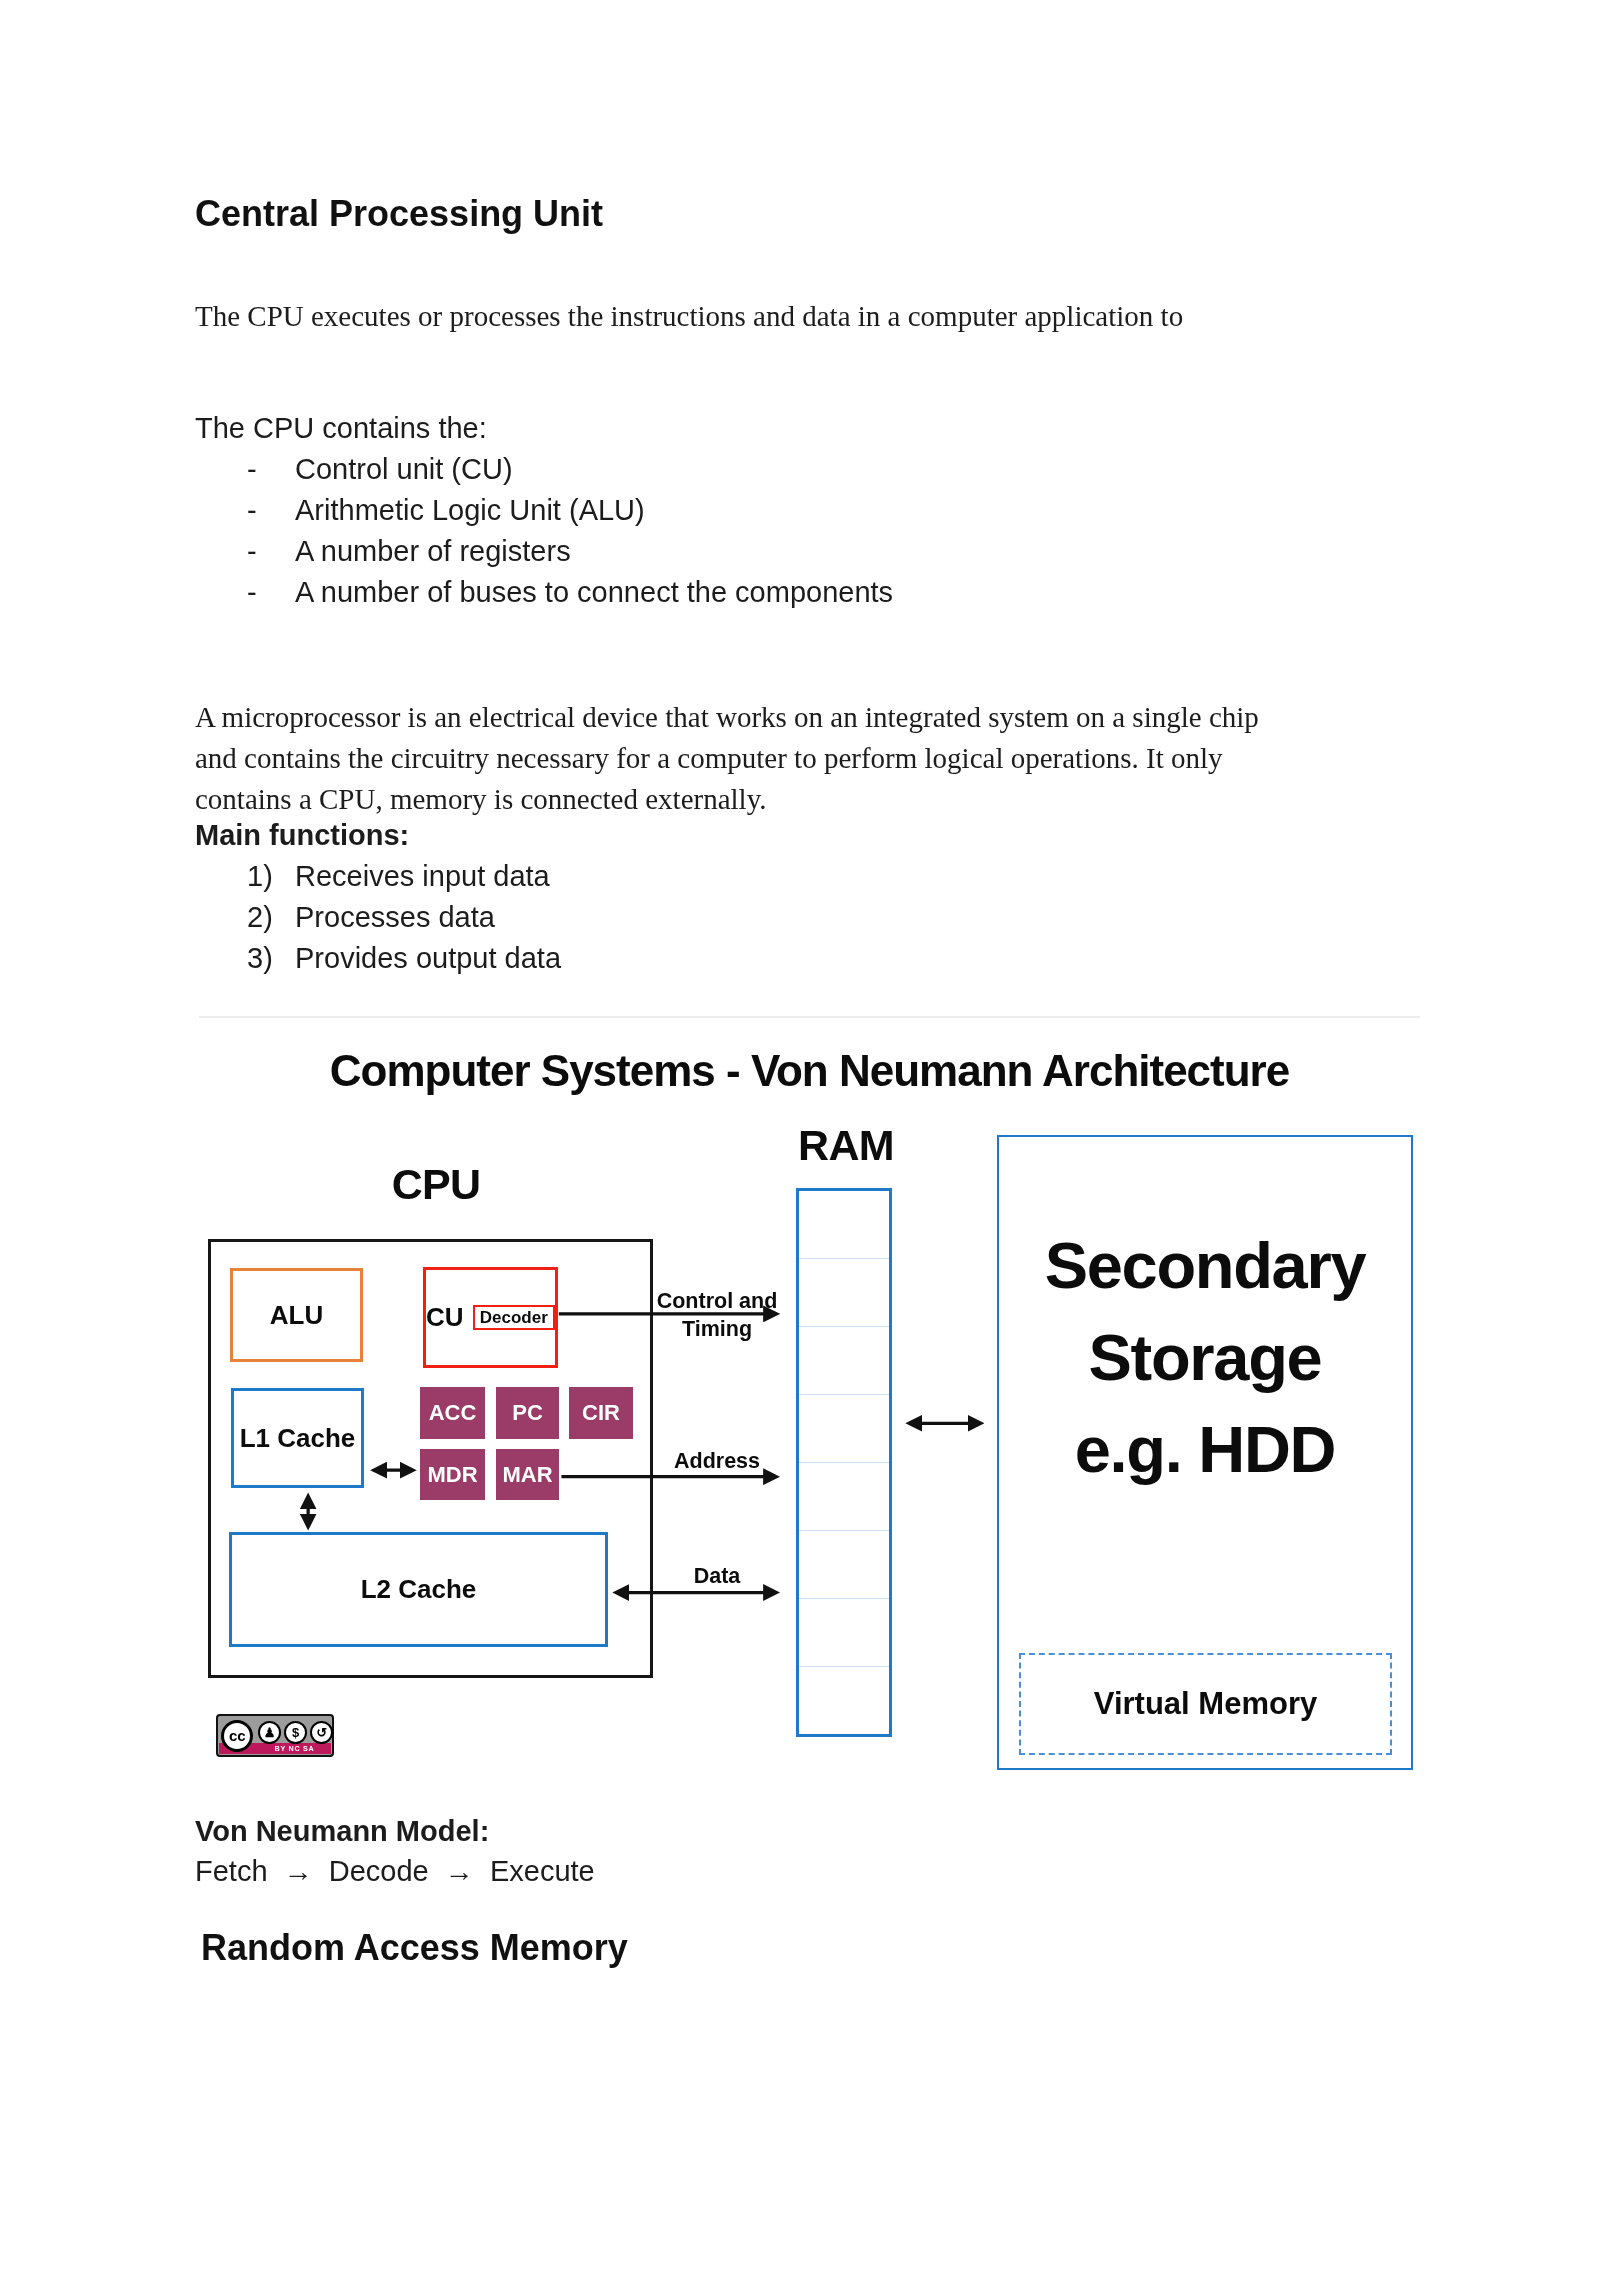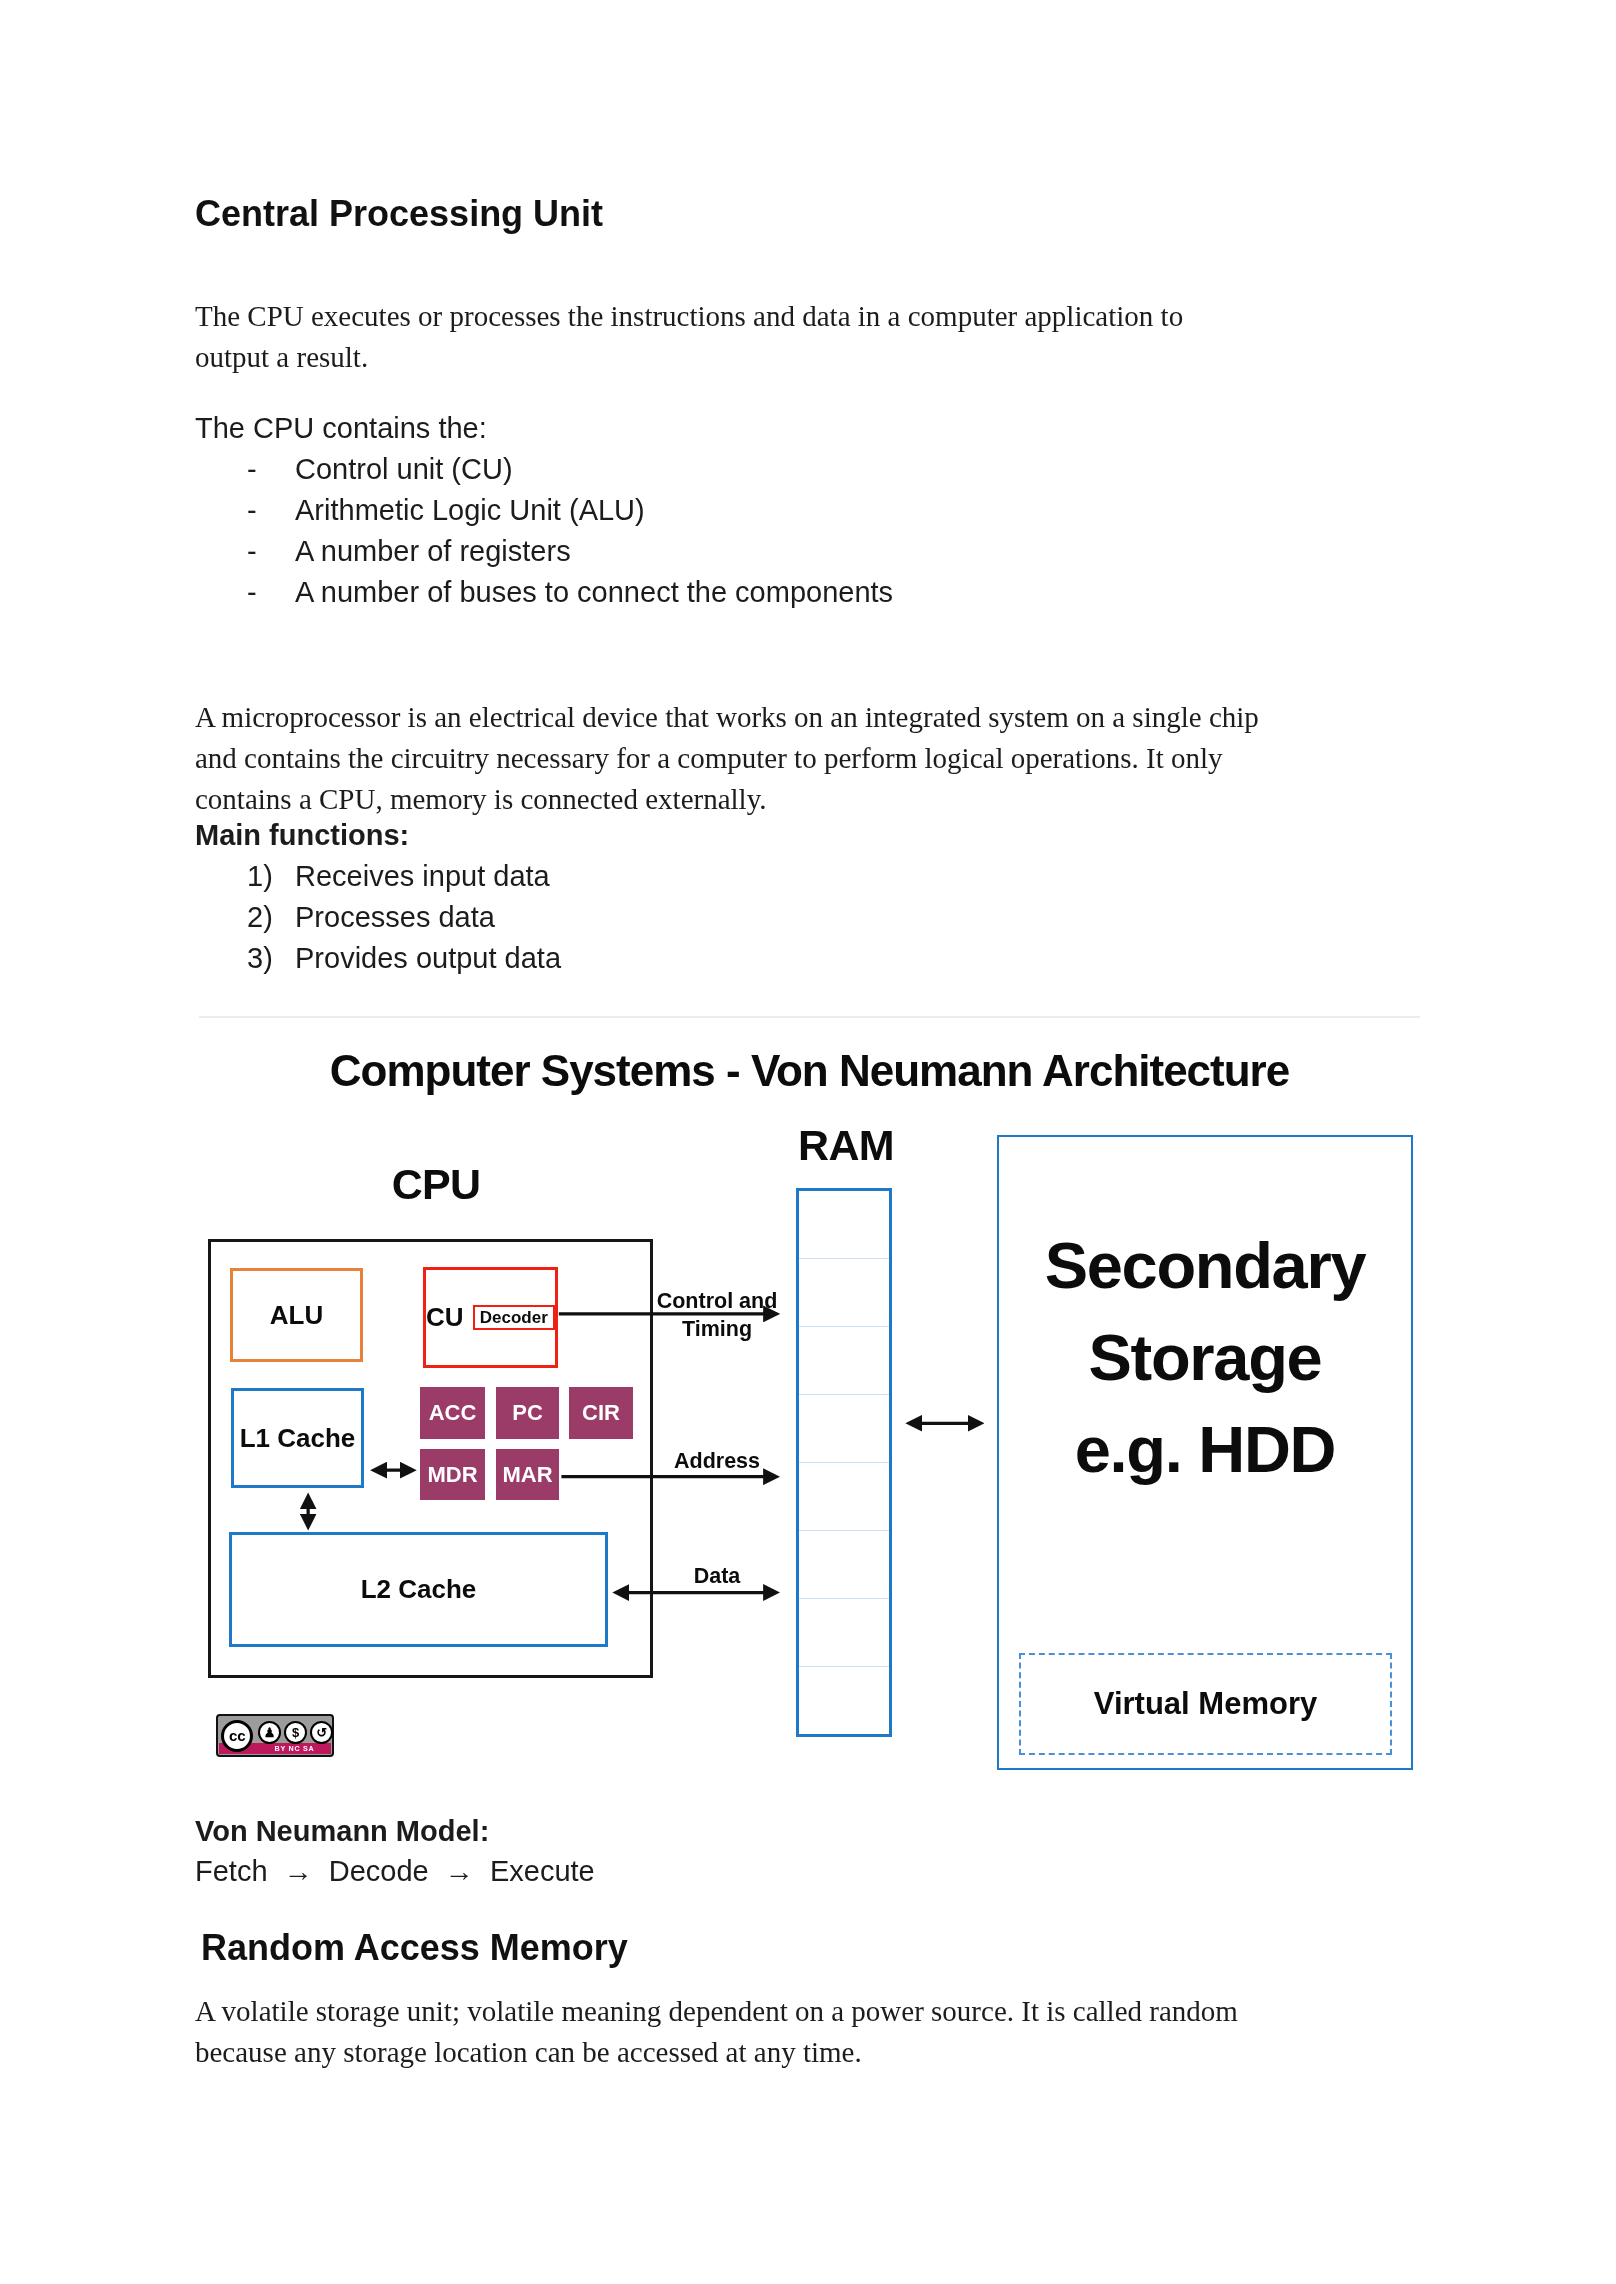--- a/index.html
+++ b/index.html
@@ -51,21 +51,20 @@
 </head>
 <body>
 
 <div class="page">
 
   <div class="abs h1" style="left:195px;top:193px;width:1224px;">Central Processing Unit</div>
 
   <div class="abs body-text" style="left:195px;top:296px;width:1250px;">
 
   <div class="line">The CPU executes or processes the instructions and data in a computer application to</div>
-      <div class="line">output a result.</div>
     </div>
 
   <div class="abs body-text" style="left:195px;top:408px;width:1224px;">The CPU contains the:</div>
 
   <div class="abs body-text list" style="left:247px;top:449px;width:1172px;">
 
   <div class="row">
       <span class="m">-</span>
       <span>Control unit (CU)</span>
     </div>
@@ -195,20 +194,15 @@
       <div class="labels">BY   NC   SA</div>
     </div>
   </div>
 
   <div class="abs body-text bold" style="left:195px;top:1811px;width:1224px;">Von Neumann Model:</div>
 
   <div class="abs body-text" style="left:195px;top:1851px;width:1224px;white-space:pre-wrap;">Fetch  →  Decode  →  Execute</div>
 
   <div class="abs h1" style="left:195px;top:1927px;width:1224px;margin-left:6px;">Random Access Memory</div>
 
-  <div class="abs body-text" style="left:195px;top:1991px;width:1250px;">
-
-  <div class="line">A volatile storage unit; volatile meaning dependent on a power source. It is called random</div>
-      <div class="line">because any storage location can be accessed at any time.</div>
-    </div>
 
 </div>
 
 
 </body></html>

